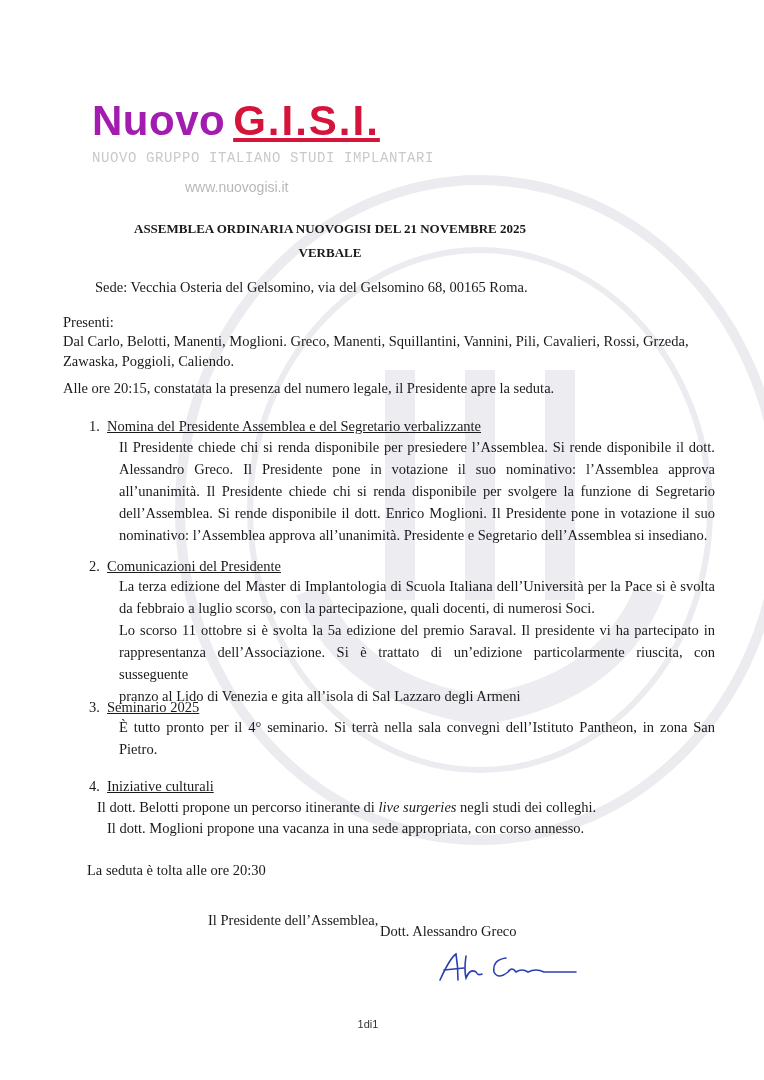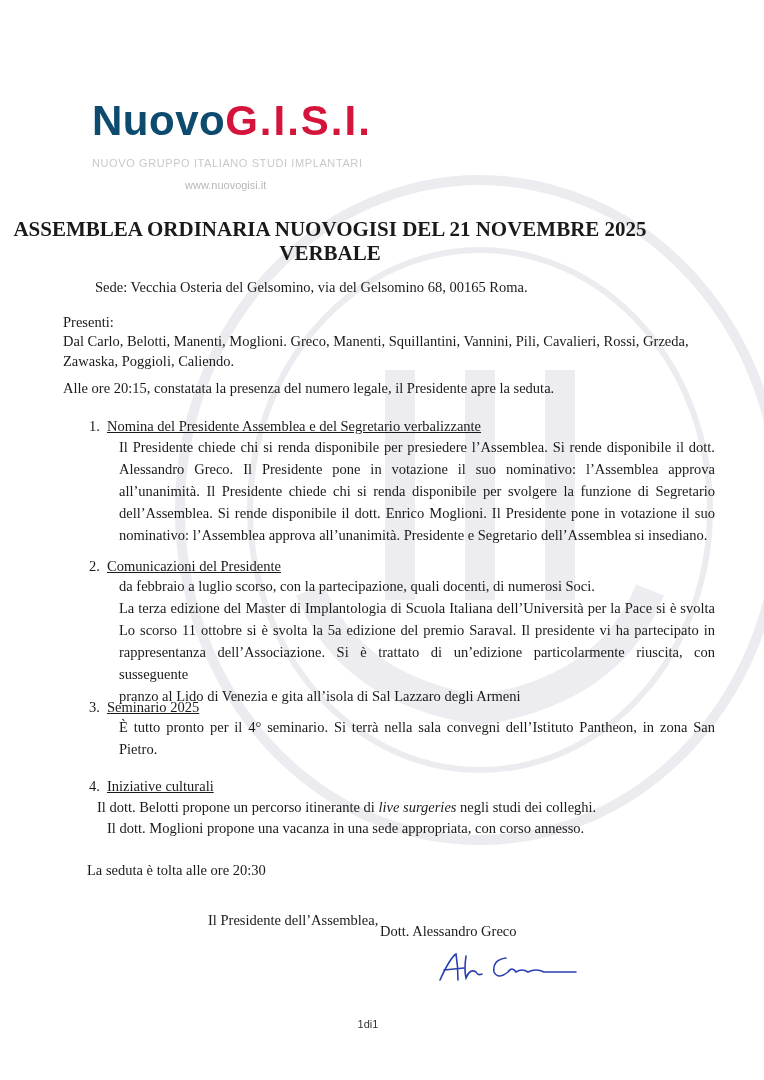--- a/index.html
+++ b/index.html
@@ -5,26 +5,26 @@
   html, body { margin: 0; padding: 0; }
   body {
     width: 764px; height: 1080px; background: #ffffff; position: relative; overflow: hidden;
     font-family: "Liberation Serif", serif; color: #1a1a1a;
   }
   .watermark {
     position: absolute; left: 150px; top: 170px; width: 640px; height: 740px; pointer-events: none;
   }
   .logo { position: absolute; left: 92px; top: 100px; }
   .logo-main { font-family: "Liberation Sans", sans-serif; font-size: 42px; font-weight: bold; line-height: 1; letter-spacing: 0.5px; }
-  .logo-nuovo { color: #0c4a6e; font-weight: normal; font-weight: 600; }
-  .logo-gisi { color: #d5143c; letter-spacing: 2px; }
-  .logo-sub { position: absolute; left: 0; top: 57px; width: 280px; font-family: Liberation Sans, sans-serif; font-size: 11px; color: #c9c9c9; letter-spacing: 0.6px; white-space: nowrap; text-transform: uppercase; }
-  .logo-url { position: absolute; left: 93px; top: 79px; font-family: "Liberation Sans", sans-serif; font-size: 11px; color: #b8b8b8; white-space: nowrap; }
+  .logo-nuovo { color: #a21caf; font-weight: normal; font-weight: 600; }
+  .logo-gisi { color: #d5143c; margin-left: 8px; letter-spacing: 2px; text-decoration: underline; }
+  .logo-sub { position: absolute; left: 0; top: 50px; width: 280px; font-family: Liberation Mono, monospace; font-size: 14px; color: #c9c9c9; letter-spacing: 0.6px; white-space: nowrap; text-transform: uppercase; }
+  .logo-url { position: absolute; left: 93px; top: 79px; font-family: "Liberation Sans", sans-serif; font-size: 14px; color: #b8b8b8; white-space: nowrap; }
 
-  .title { position: absolute; left: 0; width: 660px; text-align: center; font-weight: bold; font-size: 21px; top: 217px; line-height: 24px; }
+  .title { position: absolute; left: 0; width: 660px; text-align: center; font-weight: bold; font-size: 13px; top: 217px; line-height: 24px; }
   .p { position: absolute; font-size: 14.5px; line-height: 20px; white-space: nowrap; }
   .item-num { position: absolute; font-size: 14.5px; line-height: 20px; }
   .item-title { text-decoration: underline; }
   .block { position: absolute; left: 107px; width: 608px; font-size: 14.5px; line-height: 22px; text-align: justify; }
   .block .line { display: block; text-align-last: justify; margin-left: 12px; }
   .block .line.last { text-align-last: left; }
   .footer { position: absolute; left: 0; width: 736px; text-align: center; top: 1018px; font-family: "Liberation Sans", sans-serif; font-size: 11px; color: #333; }
   .signature { position: absolute; left: 436px; top: 950px; }
 </style>
 </head>
@@ -70,22 +70,22 @@
   <span class="line">Il Presidente chiede chi si renda disponibile per presiedere l’Assemblea. Si rende disponibile il dott.</span>
   <span class="line">Alessandro Greco. Il Presidente pone in votazione il suo nominativo: l’Assemblea approva</span>
   <span class="line">all’unanimità. Il Presidente chiede chi si renda disponibile per svolgere la funzione di Segretario</span>
   <span class="line">dell’Assemblea. Si rende disponibile il dott. Enrico Moglioni. Il Presidente pone in votazione il suo</span>
   <span class="line last">nominativo: l’Assemblea approva all’unanimità. Presidente e Segretario dell’Assemblea si insediano.</span>
 </div>
 
 <div class="item-num" style="left:89px; top:556px;">2.</div>
 <div class="p item-title" style="left:107px; top:556px;">Comunicazioni del Presidente</div>
 <div class="block" style="top:575px;">
+  <span class="line">La terza edizione del Master di Implantologia di Scuola Italiana dell’Università per la Pace si è svolta</span>
   <span class="line last">da febbraio a luglio scorso, con la partecipazione, quali docenti, di numerosi Soci.</span>
-  <span class="line">La terza edizione del Master di Implantologia di Scuola Italiana dell’Università per la Pace si è svolta</span>
   <span class="line">Lo scorso 11 ottobre si è svolta la 5a edizione del premio Saraval. Il presidente vi ha partecipato in</span>
   <span class="line">rappresentanza dell’Associazione. Si è trattato di un’edizione particolarmente riuscita, con susseguente</span>
   <span class="line last">pranzo al Lido di Venezia e gita all’isola di Sal Lazzaro degli Armeni</span>
 </div>
 
 <div class="item-num" style="left:89px; top:697px;">3.</div>
 <div class="p item-title" style="left:107px; top:697px;">Seminario 2025</div>
 <div class="block" style="top:716px;">
   <span class="line">È tutto pronto per il 4° seminario. Si terrà nella sala convegni dell’Istituto Pantheon, in zona San</span>
   <span class="line last">Pietro.</span>

